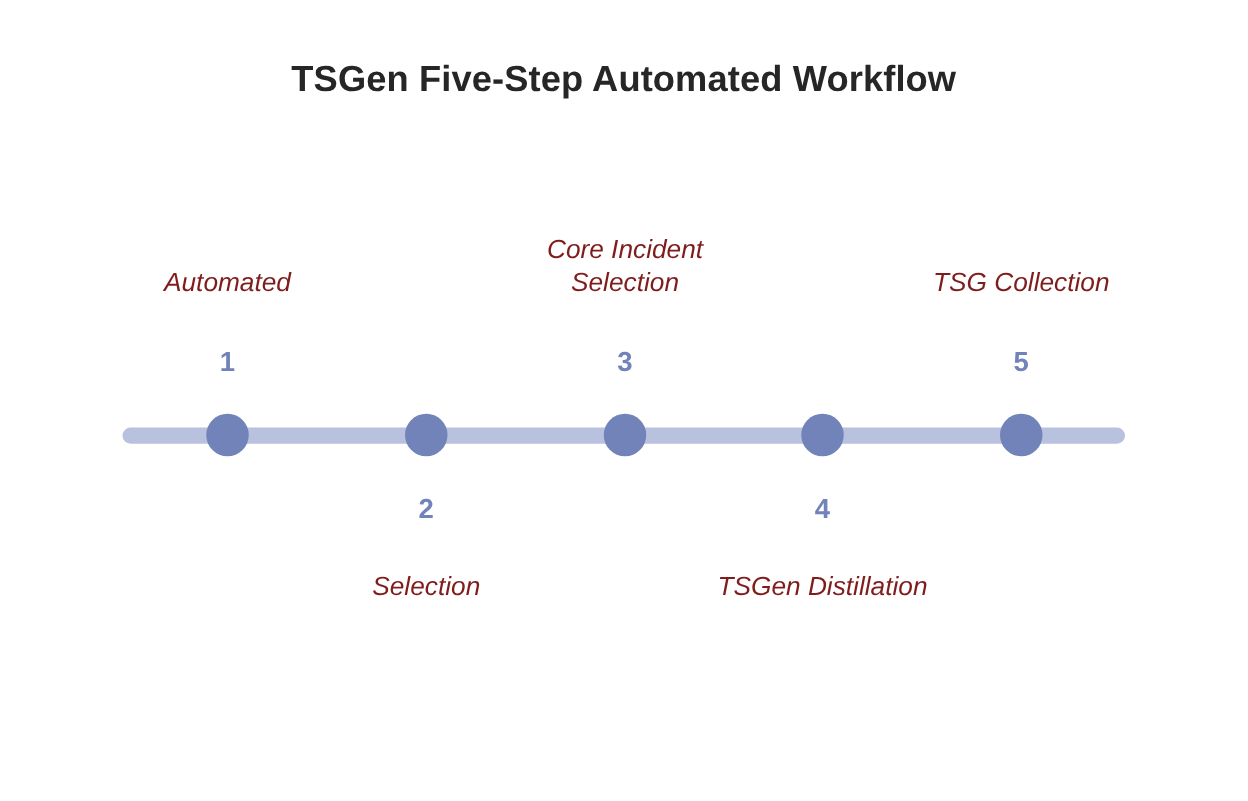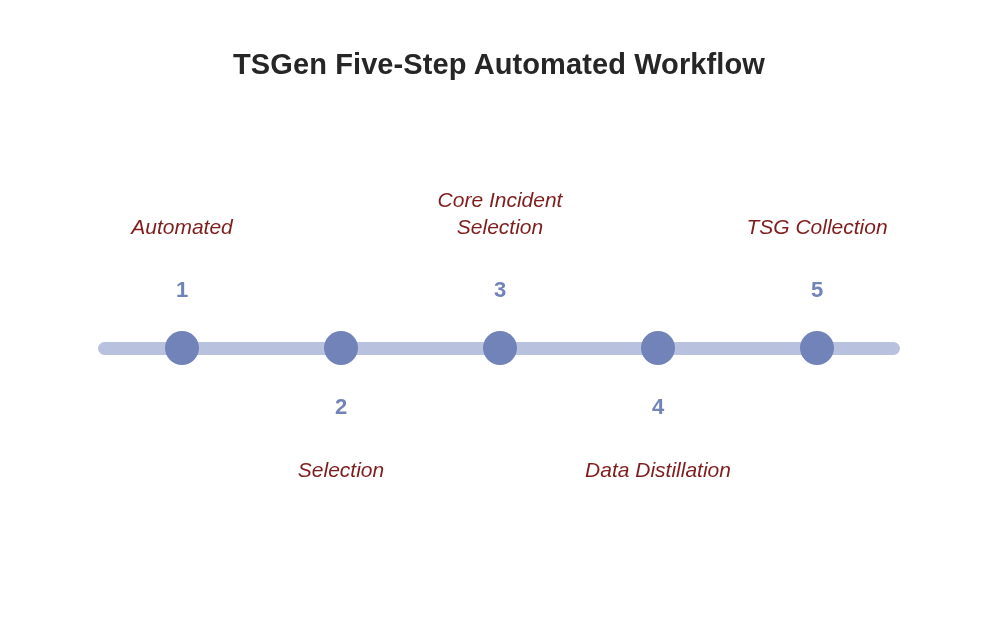--- a/index.html
+++ b/index.html
@@ -116,21 +116,21 @@
 
   <div class="step above" style="left:500px">
     <div class="step-label">Core Incident<br>Selection</div>
     <div class="step-number">3</div>
     <div class="step-marker"></div>
   </div>
 
   <div class="step below" style="left:658px">
     <div class="step-marker"></div>
     <div class="step-number">4</div>
-    <div class="step-label">Data Distillation</div>
+    <div class="step-label">TSGen Distillation</div>
   </div>
 
   <div class="step above" style="left:817px">
     <div class="step-label">TSG Collection</div>
     <div class="step-number">5</div>
     <div class="step-marker"></div>
   </div>
 
 </div>
 

